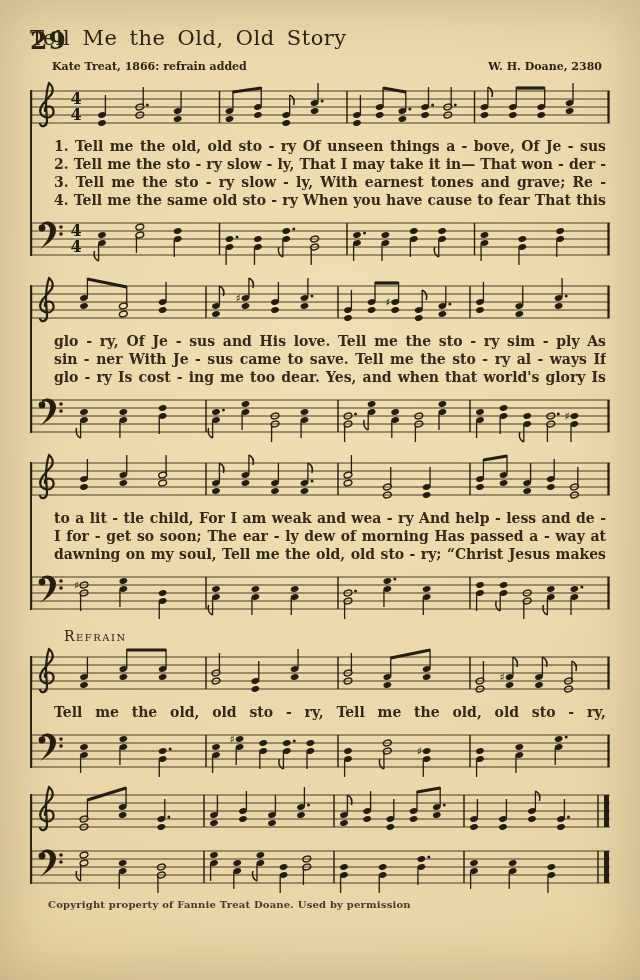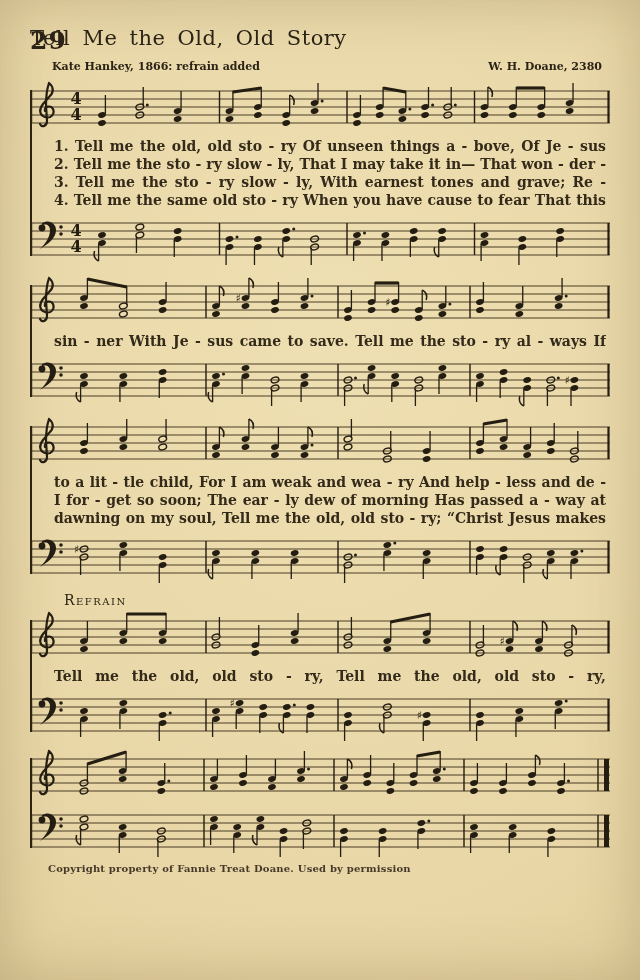--- a/index.html
+++ b/index.html
@@ -37,21 +37,21 @@
 </head>
 <body>
 
 <div class="page">
 
   <div class="header-row">
     <div class="hymn-number">29</div>
     <h1 class="hymn-title">Tell Me the Old, Old Story</h1>
   </div>
   <div class="attr-row">
-    <span>Kate Hankey, 1866: refrain added</span>
+    <span>Kate Treat, 1866: refrain added</span>
     <span>W. H. Doane, 2380</span>
   </div>
 
   <section class="system">
     <div class="staff"><svg width="580" height="56" viewBox="0 0 580 56">
           <line x1="0" y1="12" x2="580" y2="12" stroke="#4a3d26" stroke-width="1"></line>
           <line x1="0" y1="20" x2="580" y2="20" stroke="#4a3d26" stroke-width="1"></line>
           <line x1="0" y1="28" x2="580" y2="28" stroke="#4a3d26" stroke-width="1"></line>
           <line x1="0" y1="36" x2="580" y2="36" stroke="#4a3d26" stroke-width="1"></line>
           <line x1="0" y1="44" x2="580" y2="44" stroke="#4a3d26" stroke-width="1"></line>
@@ -259,21 +259,23 @@
           <ellipse cx="489.3333333333333" cy="32" rx="4" ry="2.8" transform="rotate(-18 489.3333333333333 32)" fill="#241d11"></ellipse>
           <ellipse cx="489.3333333333333" cy="40" rx="4" ry="2.8" transform="rotate(-18 489.3333333333333 40)" fill="#241d11"></ellipse>
           <line x1="492.7333333333333" y1="31" x2="492.7333333333333" y2="12" stroke="#241d11" stroke-width="1.3"></line>
           <ellipse cx="528.6666666666666" cy="24" rx="4" ry="2.8" transform="rotate(-18 528.6666666666666 24)" fill="#241d11"></ellipse>
           <ellipse cx="528.6666666666666" cy="32" rx="4" ry="2.8" transform="rotate(-18 528.6666666666666 32)" fill="#241d11"></ellipse>
           <line x1="532.0666666666666" y1="23" x2="532.0666666666666" y2="4" stroke="#241d11" stroke-width="1.3"></line>
           <circle cx="536.1666666666666" cy="22" r="1.5" fill="#241d11"></circle>
           <line x1="578.5" y1="12" x2="578.5" y2="44" stroke="#241d11" stroke-width="2.2"></line>
         </svg></div>
     <div class="lyrics">
+      <div class="lyric-line">glo - ry, Of Je - sus and His love. Tell me the sto - ry sim - ply As</div>
       <div class="lyric-line">sin - ner With Je - sus came to save. Tell me the sto - ry al - ways If</div>
+      <div class="lyric-line">glo - ry Is cost - ing me too dear. Yes, and when that world's glory Is</div>
     </div>
     <div class="staff"><svg width="580" height="56" viewBox="0 0 580 56">
           <line x1="0" y1="12" x2="580" y2="12" stroke="#4a3d26" stroke-width="1"></line>
           <line x1="0" y1="20" x2="580" y2="20" stroke="#4a3d26" stroke-width="1"></line>
           <line x1="0" y1="28" x2="580" y2="28" stroke="#4a3d26" stroke-width="1"></line>
           <line x1="0" y1="36" x2="580" y2="36" stroke="#4a3d26" stroke-width="1"></line>
           <line x1="0" y1="44" x2="580" y2="44" stroke="#4a3d26" stroke-width="1"></line>
           <line x1="1" y1="12" x2="1" y2="44" stroke="#241d11" stroke-width="2.4"></line>
           <circle cx="12" cy="17" r="3.4" fill="#241d11"></circle>
           <path d="M12 12 C19 8 26 12 26 19 C26 27 18 33 10 38 C17 31 20 25 20 19 C20 14 15 12 12 15 Z" fill="#241d11"></path>

